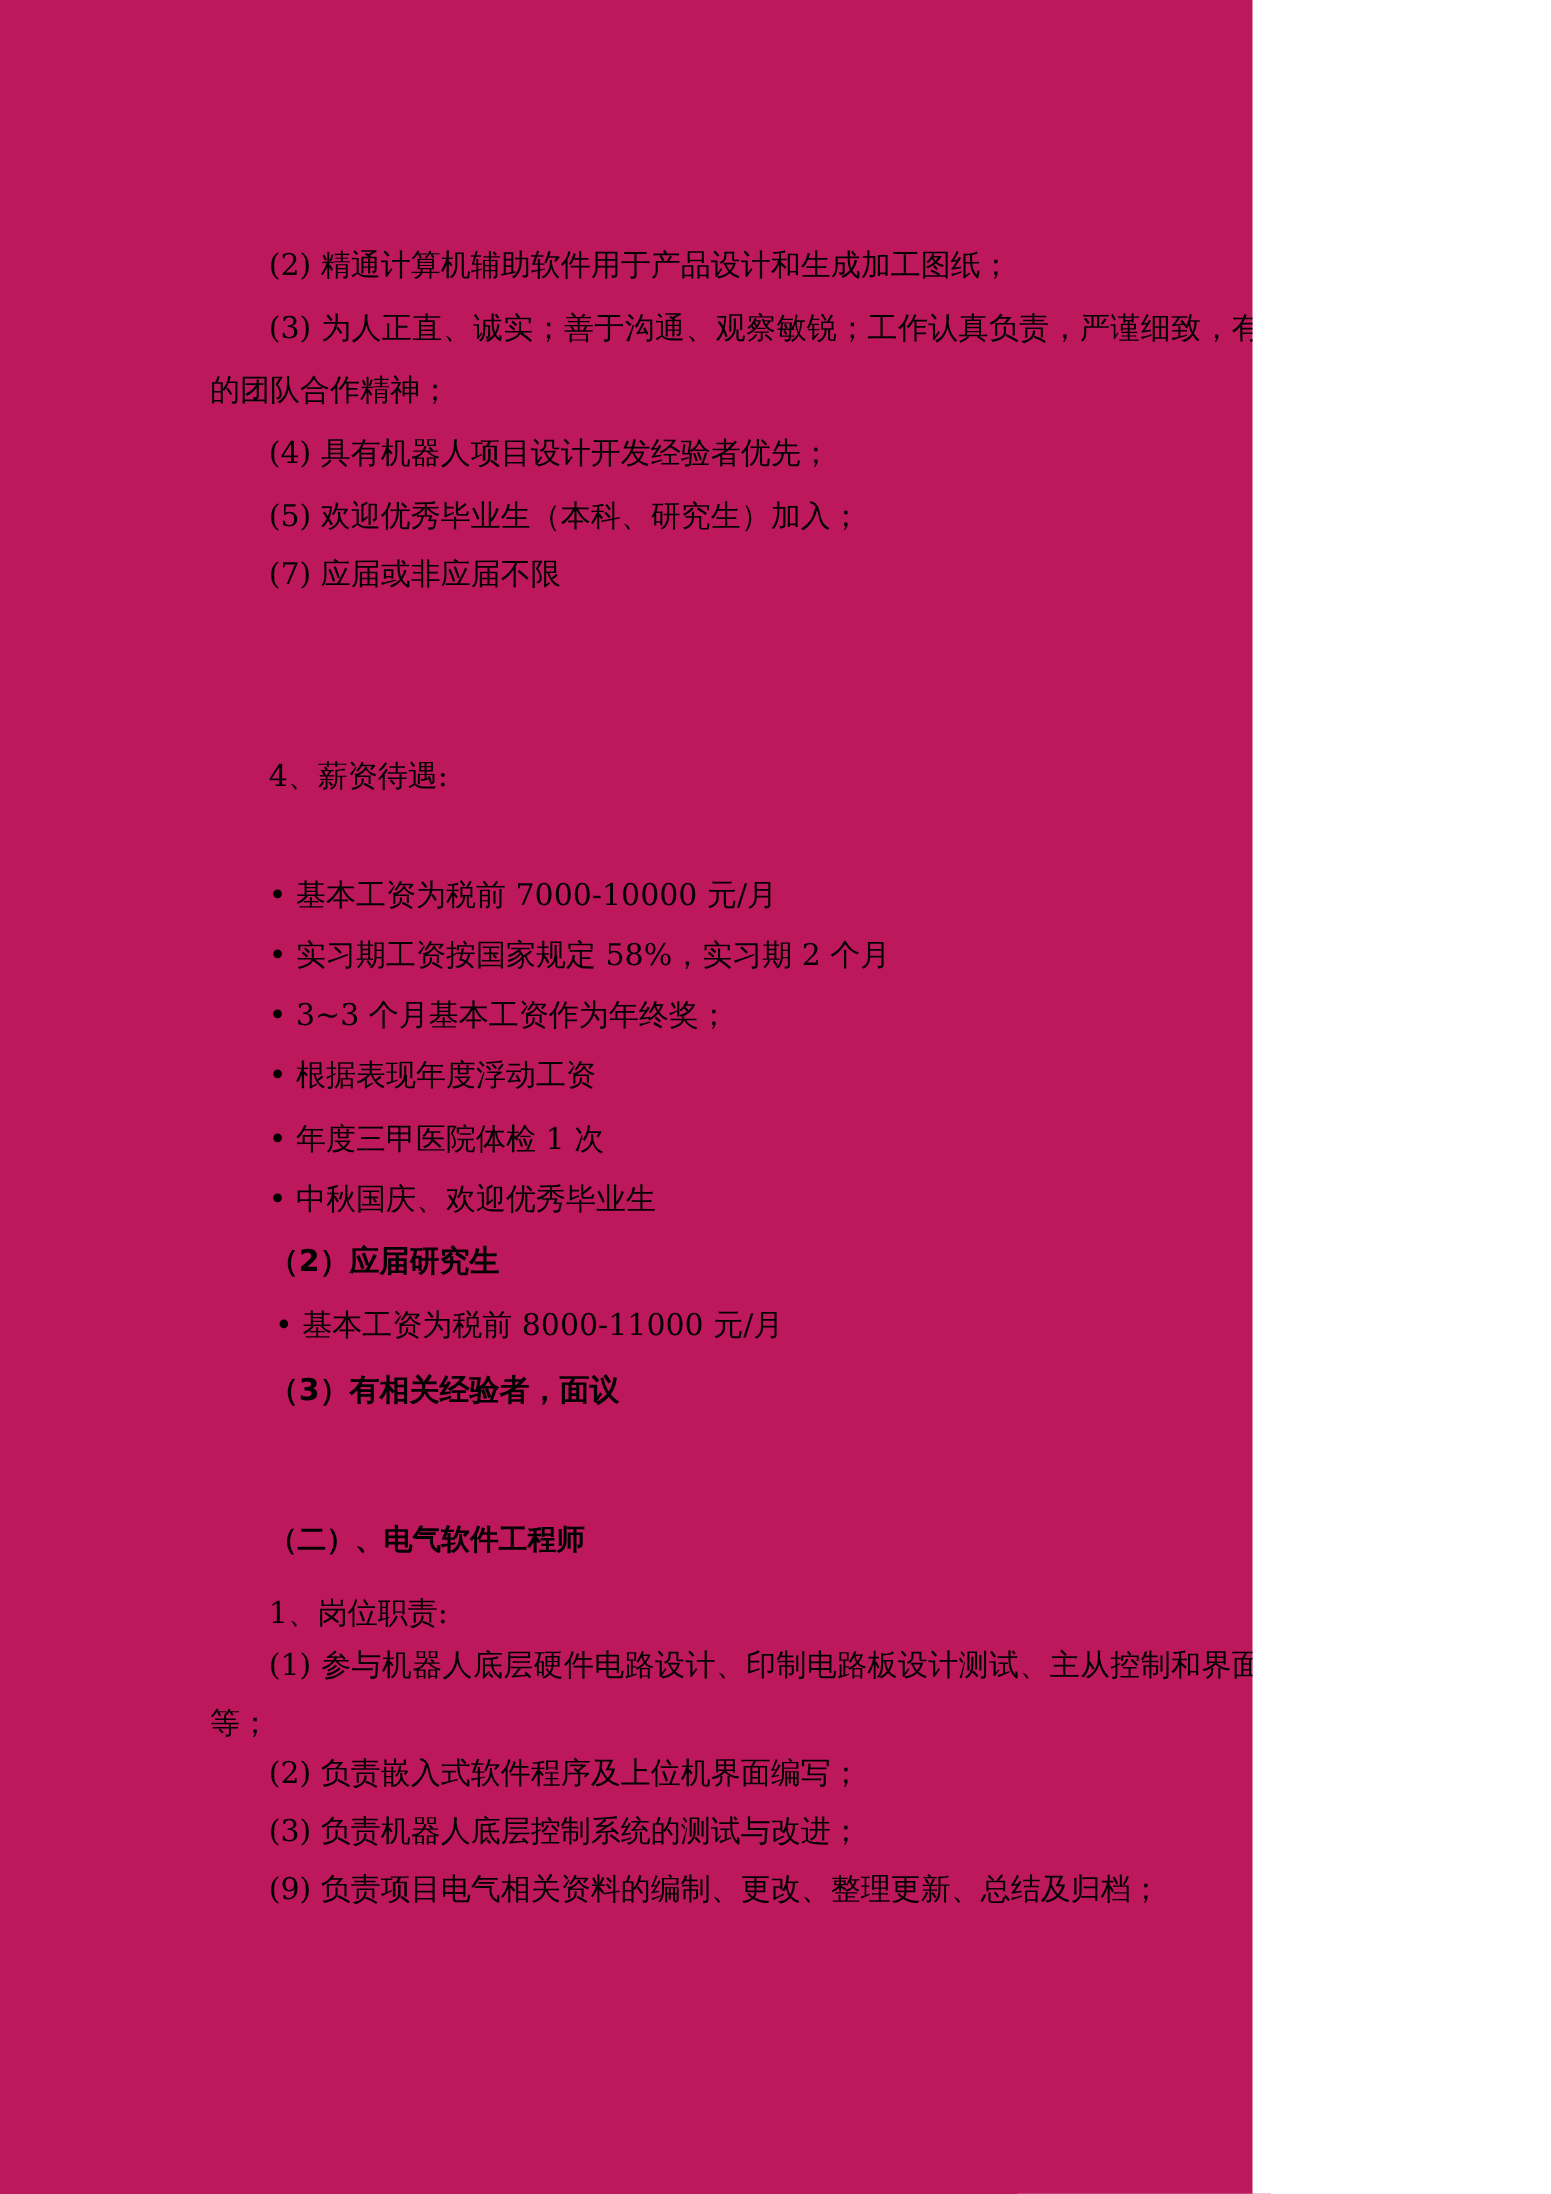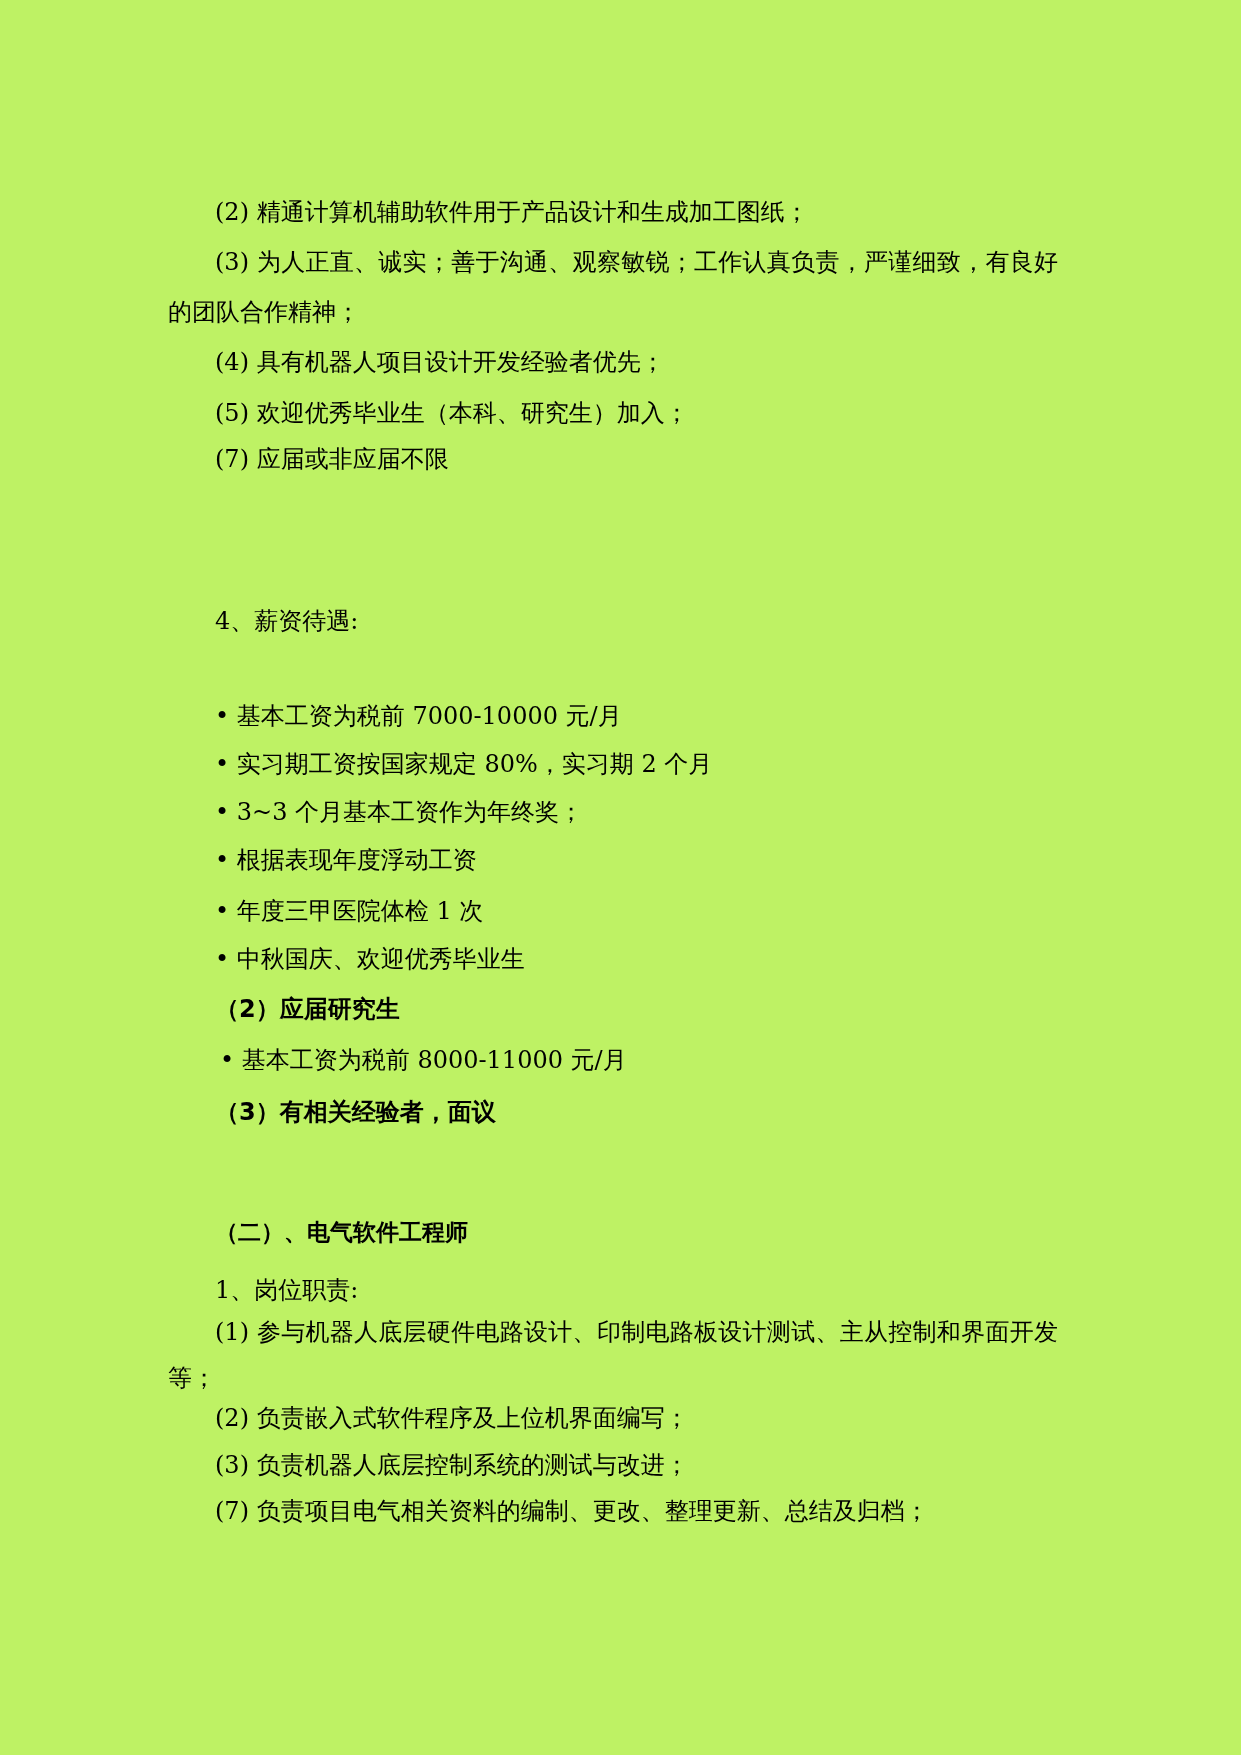--- a/index.html
+++ b/index.html
@@ -1,21 +1,21 @@
 <!DOCTYPE html>
 <html><head>
 <meta charset="utf-8">
 <style>
   html,body{margin:0;padding:0;}
   body{background:#ffffff;}
   .page{
     position:relative;
-    width:1241px;
+    width:1002px;
     height:1755px;
-    background:#bef264;
+    background:#be185d;
     overflow:hidden;
     font-family:"DejaVu Serif","Liberation Serif",serif;
     color:#000000;
   }
   .para{
     position:absolute;
     left:168px;
     width:890px;
     margin:0;
     font-size:24px;
@@ -46,32 +46,32 @@
   <p class="para" style="top:187px">(2) 精通计算机辅助软件用于产品设计和生成加工图纸；</p>
   <p class="para" style="top:237px">(3) 为人正直、诚实；善于沟通、观察敏锐；工作认真负责，严谨细致，有良好的团队合作精神；</p>
   <p class="para" style="top:337px">(4) 具有机器人项目设计开发经验者优先；</p>
   <p class="para" style="top:388px">(5) 欢迎优秀毕业生（本科、研究生）加入；</p>
   <p class="para" style="top:434px">(7) 应届或非应届不限</p>
 
 
   <p class="para lh47" style="top:598px">4、薪资待遇:</p>
 
   <p class="para lh47" style="top:693px">• 基本工资为税前 7000-10000 元/月</p>
-  <p class="para lh47" style="top:741px">• 实习期工资按国家规定 80%，实习期 2 个月</p>
+  <p class="para lh47" style="top:741px">• 实习期工资按国家规定 58%，实习期 2 个月</p>
   <p class="para lh47" style="top:789px">• 3~3 个月基本工资作为年终奖；</p>
   <p class="para lh47" style="top:837px">• 根据表现年度浮动工资</p>
   <p class="para lh47" style="top:888px">• 年度三甲医院体检 1 次</p>
   <p class="para lh47" style="top:936px">• 中秋国庆、欢迎优秀毕业生</p>
 
   <p class="para lh47 bold-sub" style="top:986px">（2）应届研究生</p>
   <p class="para lh47" style="top:1037px;text-indent:52px">• 基本工资为税前 8000-11000 元/月</p>
 
   <p class="para lh47 bold-sub" style="top:1089px">（3）有相关经验者，面议</p>
 
   <p class="para heading" style="top:1212px">（二）、电气软件工程师</p>
 
   <p class="para lh46" style="top:1267px">1、岗位职责:</p>
   <p class="para lh46" style="top:1309px">(1) 参与机器人底层硬件电路设计、印制电路板设计测试、主从控制和界面开发等；</p>
   <p class="para lh46" style="top:1395px">(2) 负责嵌入式软件程序及上位机界面编写；</p>
   <p class="para lh46" style="top:1442px">(3) 负责机器人底层控制系统的测试与改进；</p>
-  <p class="para lh46" style="top:1488px">(7) 负责项目电气相关资料的编制、更改、整理更新、总结及归档；</p>
+  <p class="para lh46" style="top:1488px">(9) 负责项目电气相关资料的编制、更改、整理更新、总结及归档；</p>
 
 </div>
 
 </body></html>

